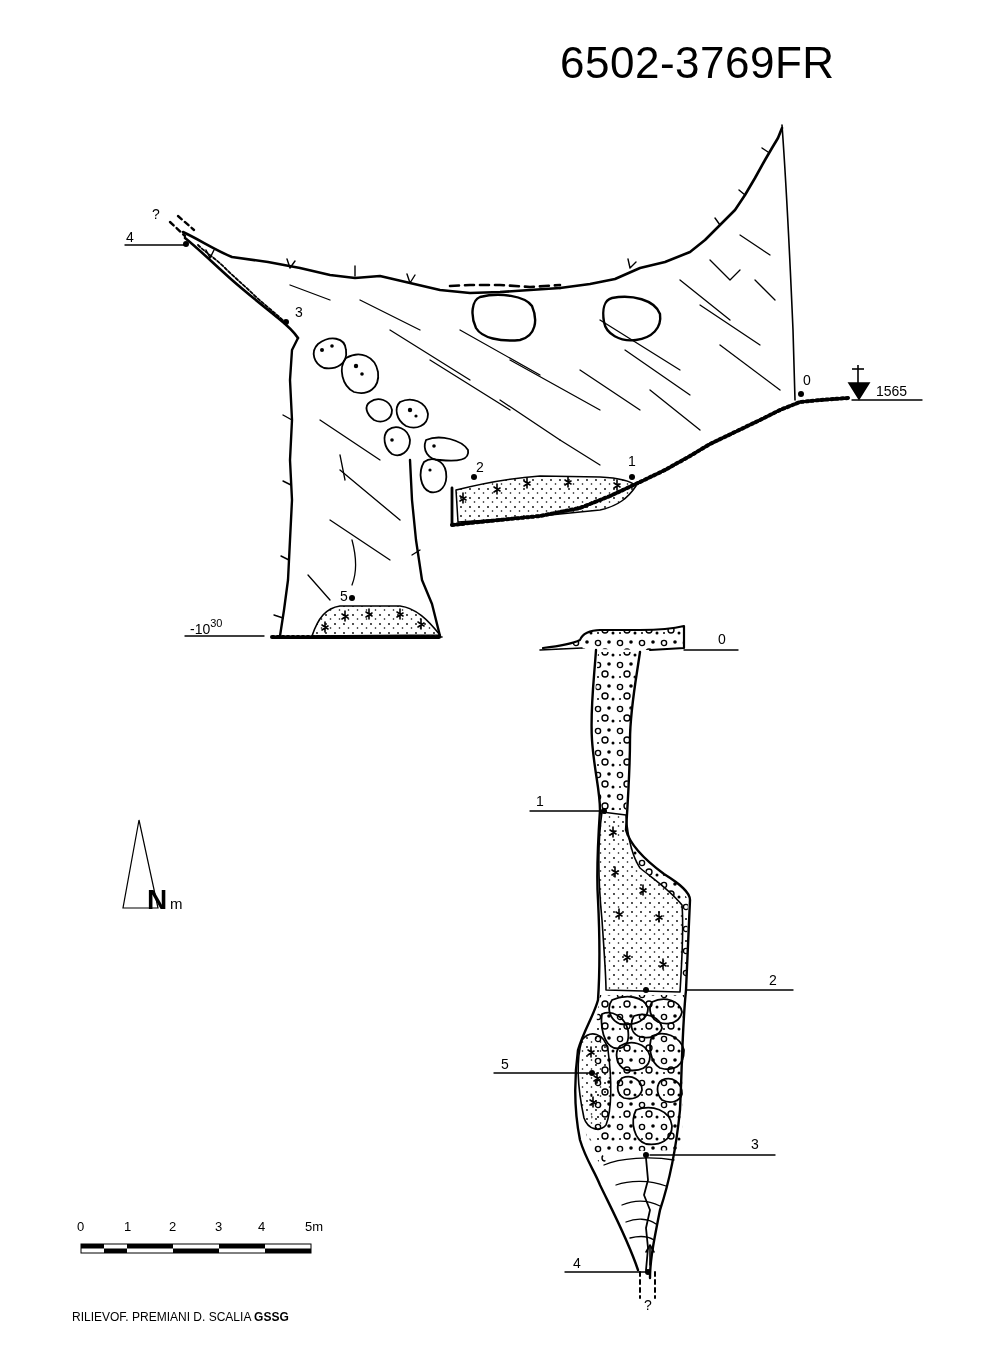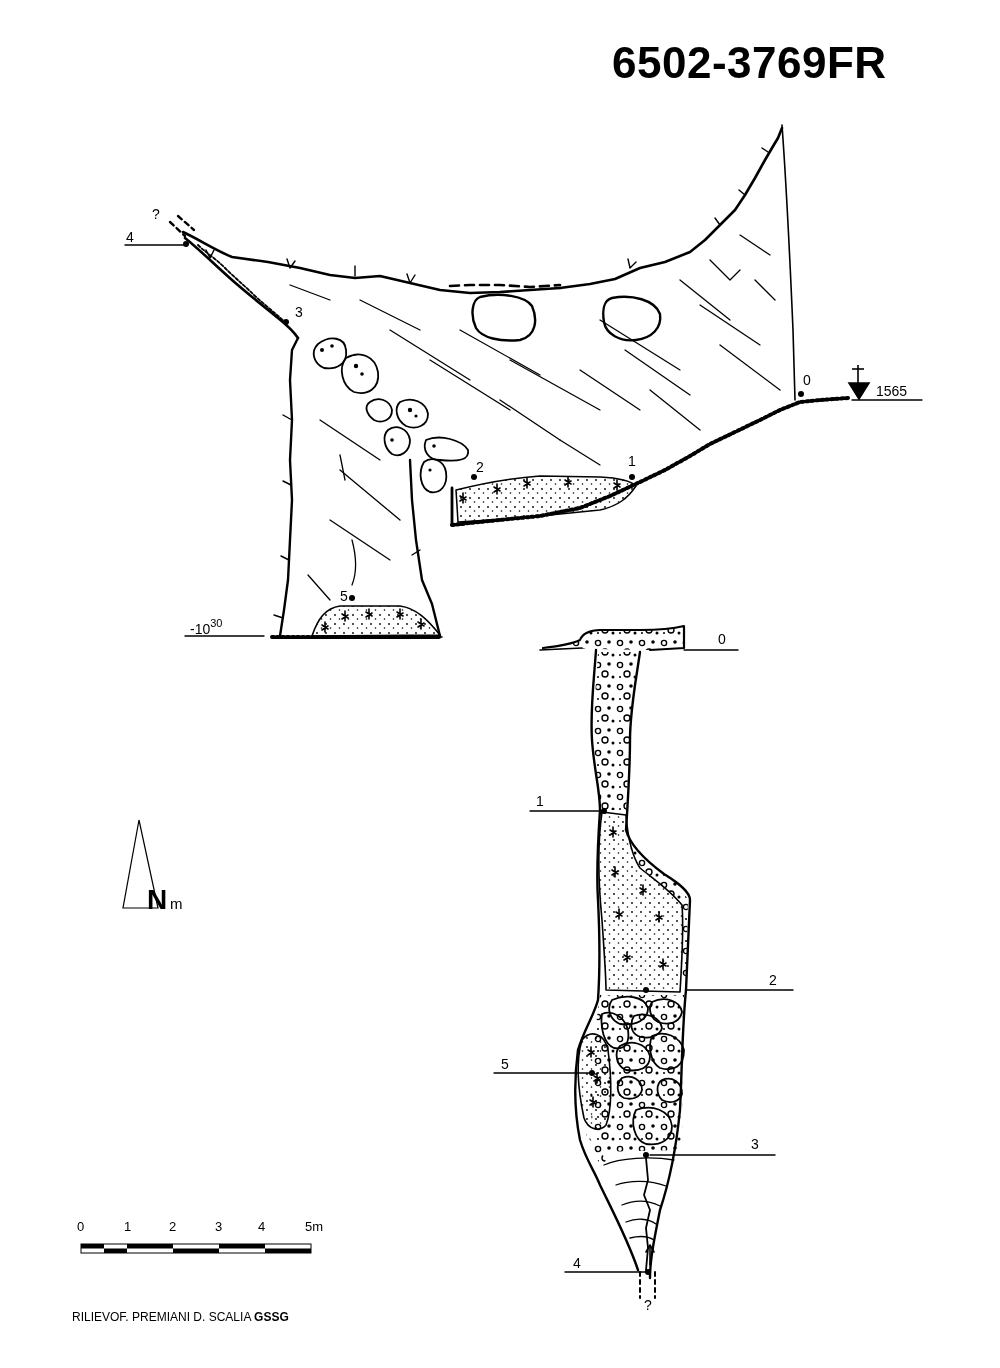--- a/index.html
+++ b/index.html
@@ -1,17 +1,17 @@
 <!DOCTYPE html>
 <html><head>
   <meta charset="utf-8">
   <style>
     html, body { margin: 0; padding: 0; background: #ffffff; }
     body { width: 1000px; height: 1368px; position: relative; overflow: hidden; font-family: "Liberation Sans", sans-serif; color: #000; }
-    .title { position: absolute; left: 612px; top: 38px; font-size: 44px; font-weight: bold; letter-spacing: 0.5px; text-align: right; }
+    .title { position: absolute; left: 560px; top: 38px; font-size: 44px; font-weight: normal; letter-spacing: 0.5px; text-align: right; }
     .credit { position: absolute; left: 72px; top: 1310px; font-size: 12px; }
     .credit b { font-weight: bold; }
     svg.main { position: absolute; left: 0; top: 0; }
     .lbl { font-family: "Liberation Sans", sans-serif; font-size: 13px; fill: #000; }
     .lbl-big { font-family: "Liberation Sans", sans-serif; font-size: 14px; fill: #000; }
   </style>
 </head>
 <body>
 
 <div class="title">6502-3769FR</div>

